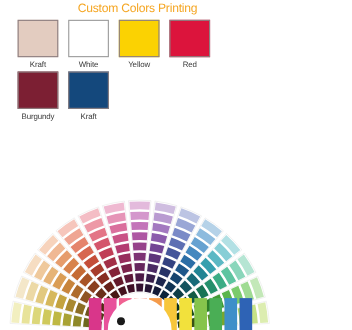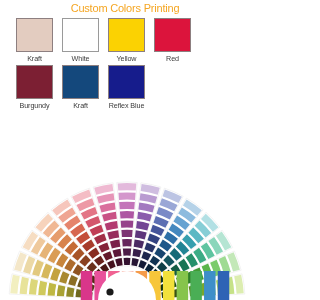--- a/index.html
+++ b/index.html
@@ -110,24 +110,20 @@
         </div>
       </div>
     <div class="srow">
         <div class="cell">
           <div class="chip" style="background: rgb(124, 31, 51); border-color: rgb(141, 127, 128);"></div>
           <div class="clabel">Burgundy</div>
         </div>
         <div class="cell">
           <div class="chip" style="background: rgb(20, 72, 124); border-color: rgb(141, 127, 128);"></div>
           <div class="clabel">Kraft</div>
-        </div>
-        <div class="cell">
-          <div class="chip" style="background: rgb(22, 28, 140); border-color: rgb(141, 127, 128);"></div>
-          <div class="clabel">Reflex Blue</div>
         </div>
       </div>
   </div>
 
   <div class="fanwrap">
     <svg id="fansvg" width="250" height="137" viewBox="0 0 250 137" aria-label="Pantone style color guide fan deck spread in a semicircle">
       <g id="fan-blades">
           <path d="M 93.04 135.28 L 9.15 131.03 A 118 118 0 0 1 11.95 110.79 L 93.85 129.45 A 34 34 0 0 0 93.04 135.28 Z" fill="#ffffff" stroke="#e6e6e6" stroke-width="0.5"></path>
           <path d="M 91.96 134.98 L 84.84 134.57 A 42.233333333333334 42.233333333333334 0 0 1 85.76 127.91 L 92.72 129.44 A 35.1 35.1 0 0 0 91.96 134.98 Z" fill="#4F4C18"></path>
           <path d="M 82.64 134.44 L 75.52 134.03 A 51.56666666666667 51.56666666666667 0 0 1 76.64 125.90 L 83.61 127.43 A 44.43333333333334 44.43333333333334 0 0 0 82.64 134.44 Z" fill="#6E691F"></path>

